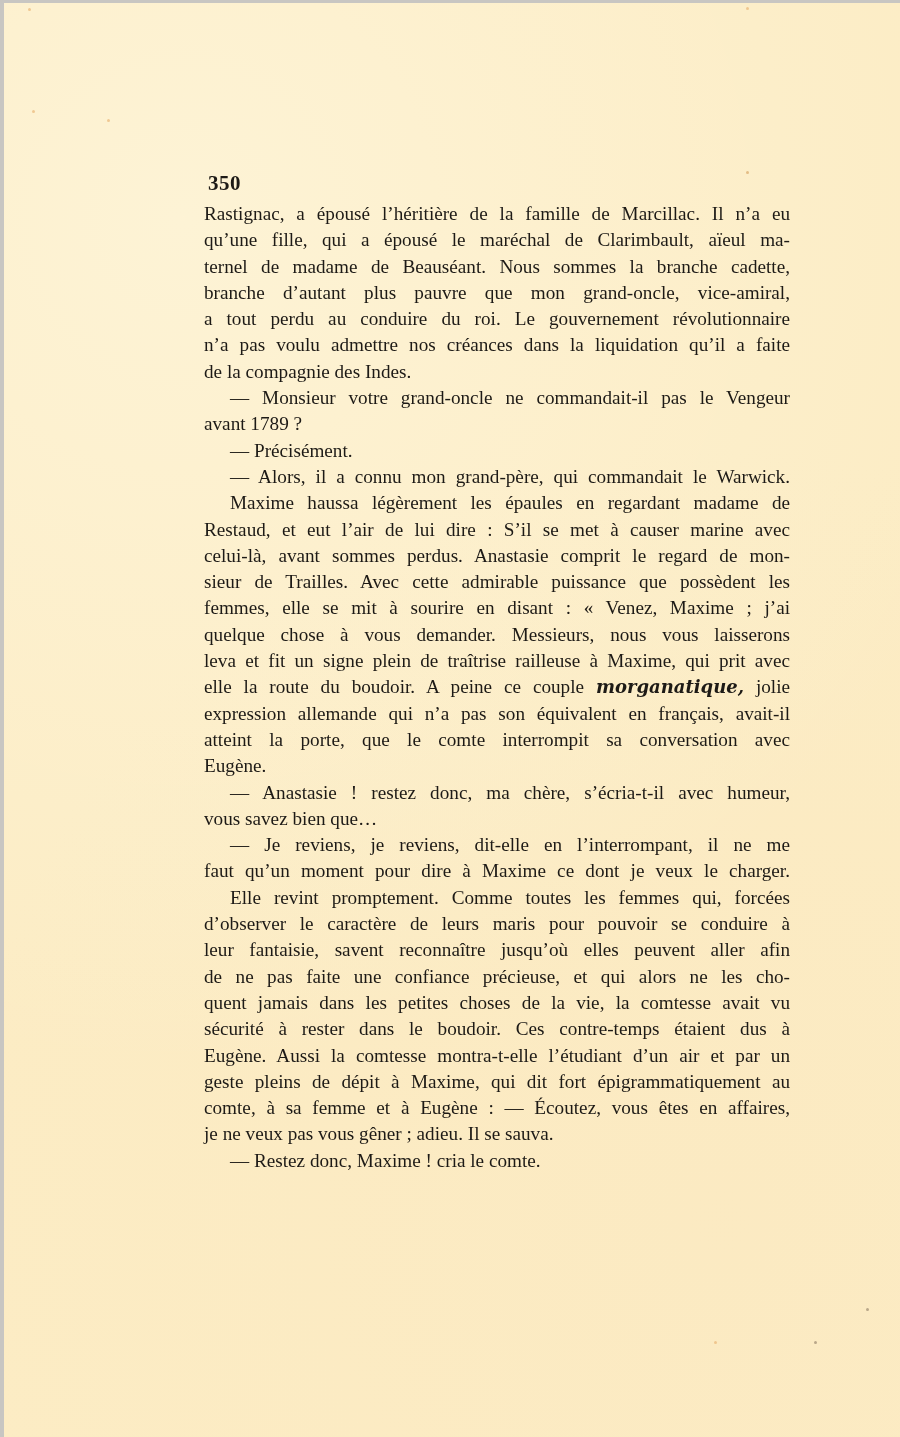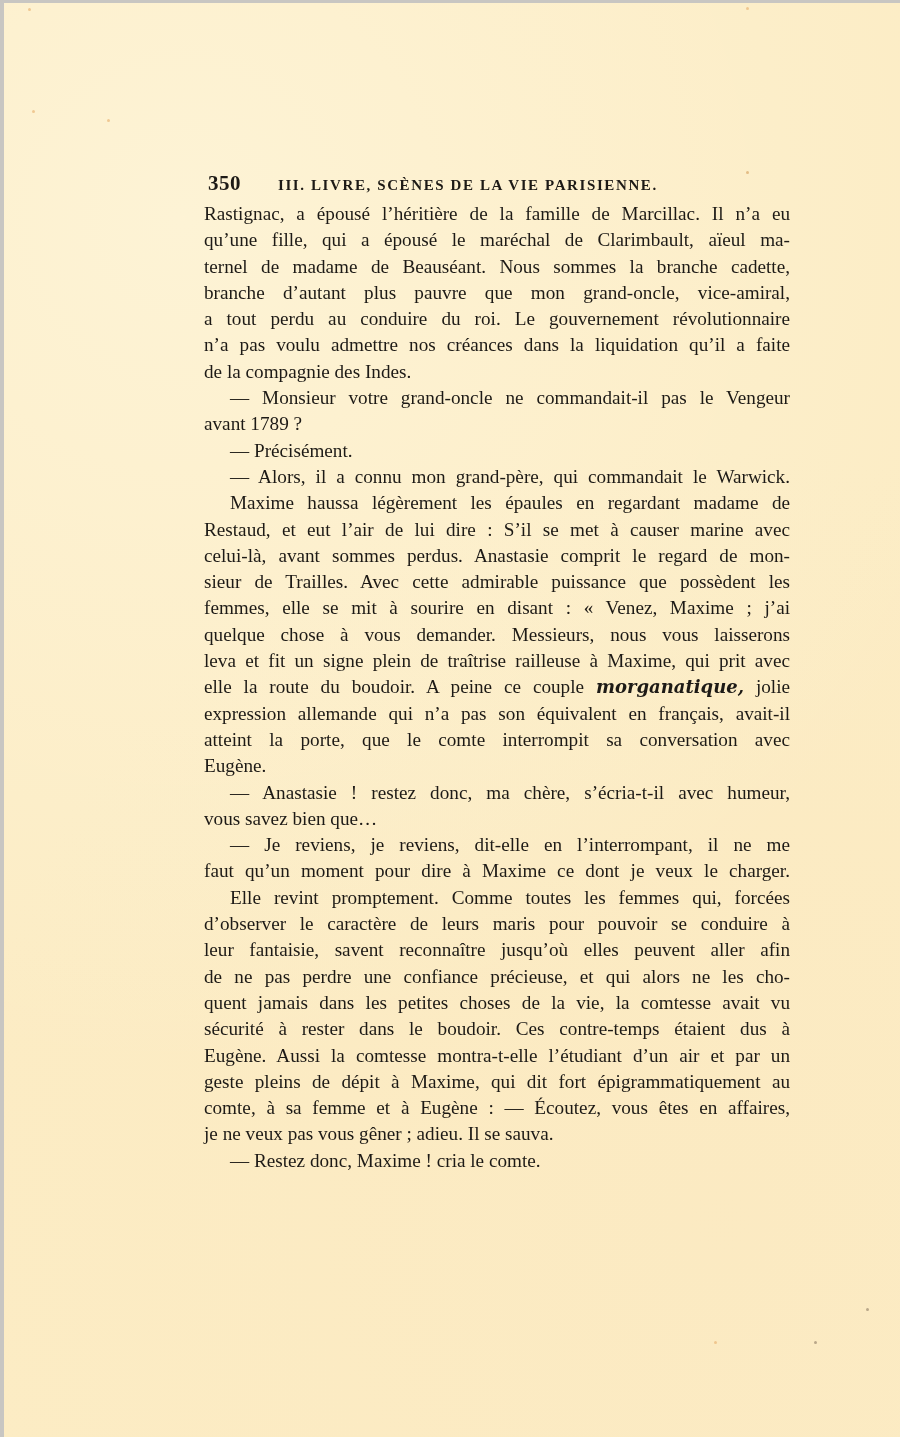--- a/index.html
+++ b/index.html
@@ -96,21 +96,20 @@
   <span class="speck" style="left:103px;top:116px;"></span>
   <span class="speck" style="left:742px;top:4px;"></span>
   <span class="speck" style="left:742px;top:168px;background:#d9a86a;"></span>
   <span class="speck" style="left:710px;top:1338px;"></span>
   <span class="speck" style="left:810px;top:1338px;background:#9c8a70;"></span>
   <span class="speck" style="left:862px;top:1305px;background:#9c8a70;"></span>
 
   <div class="text-block">
     <div class="running-head">
       <span class="page-number">350</span>
-      <span class="running-title">III. LIVRE, SCÈNES DE LA VIE PARISIENNE.</span>
     </div>
     <div class="body-text" id="body-text">
         <span class="line">Rastignac, a épousé l’héritière de la famille de Marcillac. Il n’a eu</span>
         <span class="line">qu’une fille, qui a épousé le maréchal de Clarimbault, aïeul ma-</span>
         <span class="line">ternel de madame de Beauséant. Nous sommes la branche cadette,</span>
         <span class="line">branche d’autant plus pauvre que mon grand-oncle, vice-amiral,</span>
         <span class="line">a tout perdu au conduire du roi. Le gouvernement révolutionnaire</span>
         <span class="line">n’a pas voulu admettre nos créances dans la liquidation qu’il a faite</span>
         <span class="line last">de la compagnie des Indes.</span>
         <span class="line indent">— Monsieur votre grand-oncle ne commandait-il pas le Vengeur</span>
@@ -128,21 +127,21 @@
         <span class="line">expression allemande qui n’a pas son équivalent en français, avait-il</span>
         <span class="line">atteint la porte, que le comte interrompit sa conversation avec</span>
         <span class="line last">Eugène.</span>
         <span class="line indent">— Anastasie ! restez donc, ma chère, s’écria-t-il avec humeur,</span>
         <span class="line last">vous savez bien que…</span>
         <span class="line indent">— Je reviens, je reviens, dit-elle en l’interrompant, il ne me</span>
         <span class="line">faut qu’un moment pour dire à Maxime ce dont je veux le charger.</span>
         <span class="line indent">Elle revint promptement. Comme toutes les femmes qui, forcées</span>
         <span class="line">d’observer le caractère de leurs maris pour pouvoir se conduire à</span>
         <span class="line">leur fantaisie, savent reconnaître jusqu’où elles peuvent aller afin</span>
-        <span class="line">de ne pas perdre une confiance précieuse, et qui alors ne les cho-</span>
+        <span class="line">de ne pas faite une confiance précieuse, et qui alors ne les cho-</span>
         <span class="line">quent jamais dans les petites choses de la vie, la comtesse avait vu</span>
         <span class="line">sécurité à rester dans le boudoir. Ces contre-temps étaient dus à</span>
         <span class="line">Eugène. Aussi la comtesse montra-t-elle l’étudiant d’un air et par un</span>
         <span class="line">geste pleins de dépit à Maxime, qui dit fort épigrammatiquement au</span>
         <span class="line">comte, à sa femme et à Eugène : — Écoutez, vous êtes en affaires,</span>
         <span class="line last">je ne veux pas vous gêner ; adieu. Il se sauva.</span>
         <span class="line indent last">— Restez donc, Maxime ! cria le comte.</span>
       </div>
   </div>
 </div>

